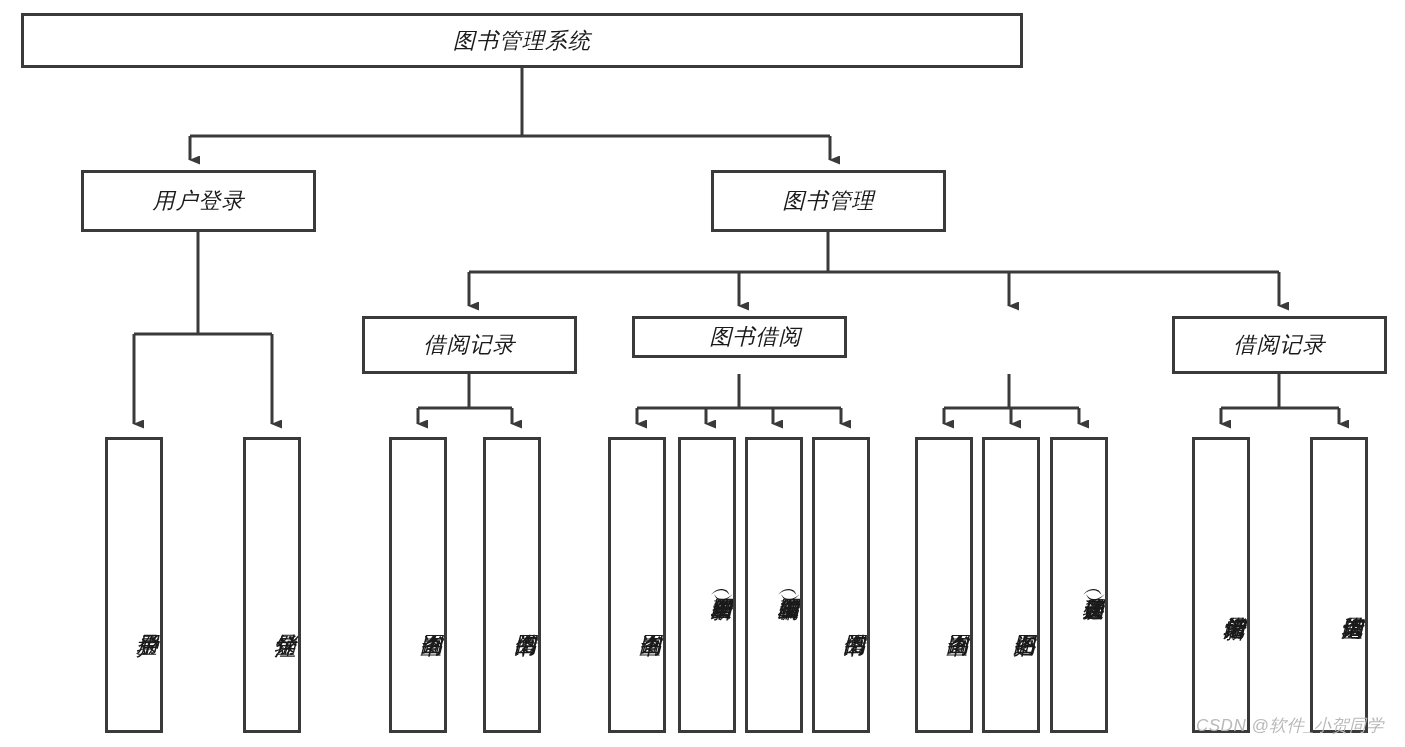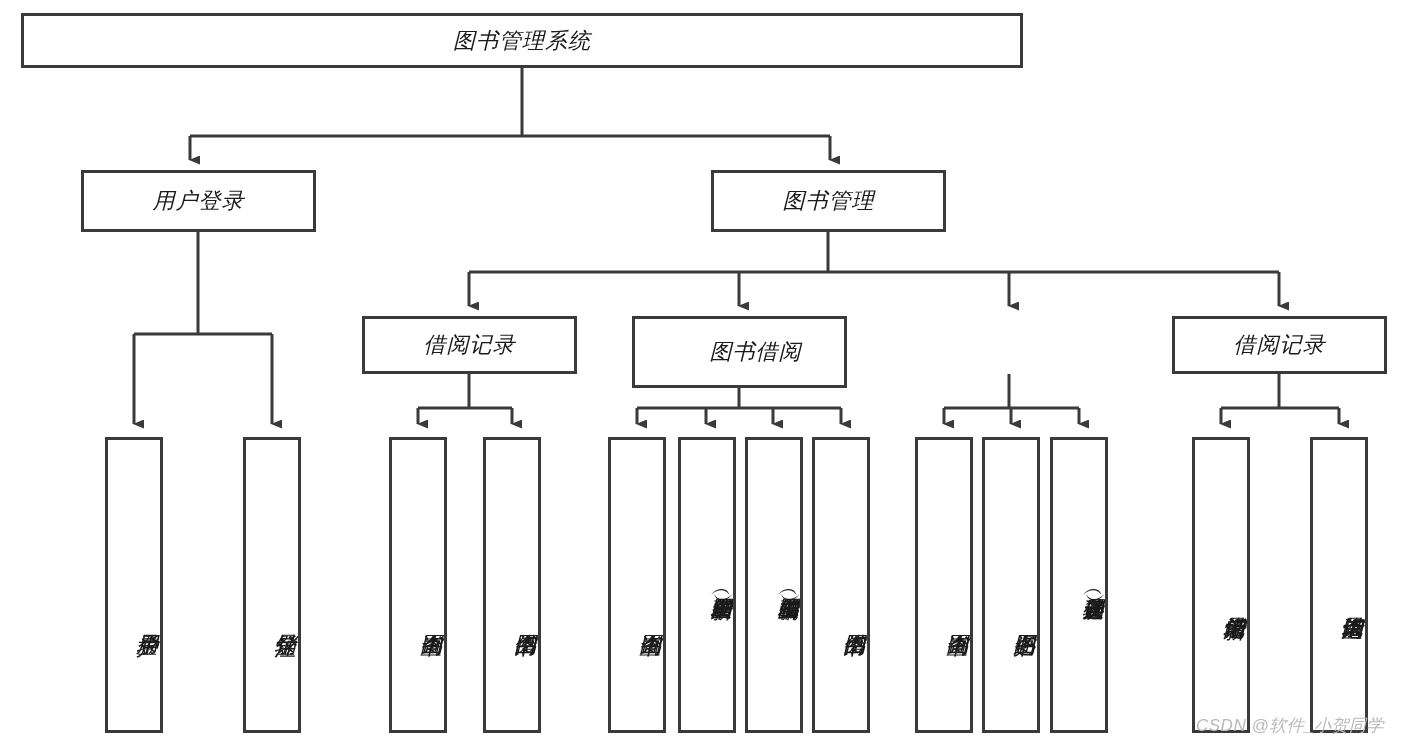--- a/index.html
+++ b/index.html
@@ -120,21 +120,21 @@
       <path d="M1339,408 L1339,424" marker-end="url(#arw)"></path>
     </g>
   </svg>
 
   <div class="node horiz" style="left:21px; top:13px; width:1002px; height:55px;">图书管理系统</div>
 
   <div class="node horiz" style="left:711px; top:170px; width:235px; height:62px;">图书管理</div>
   <div class="node horiz" style="left:81px; top:170px; width:235px; height:62px;">用户登录</div>
 
   <div class="node horiz" style="left:362px; top:316px; width:215px; height:58px;">借阅记录</div>
-  <div class="node horiz" style="left:632px; top:316px; width:215px; height:72px;padding-left:32px;">图书借阅</div>
+  <div class="node horiz" style="left:632px; top:316px; width:215px; height:42px;padding-left:32px;">图书借阅</div>
   <div class="node horiz" style="left:1172px; top:316px; width:215px; height:58px;">借阅记录</div>
 
   <div class="node vert" style="left:105px; top:437px; width:58px; height:296px; padding-top:78px;">用户登录</div>
   <div class="node vert" style="left:243px; top:437px; width:58px; height:296px; padding-top:78px;">注销登录</div>
 
   <div class="node vert" style="left:389px; top:437px; width:58px; height:296px; padding-top:78px;">查询图书</div>
   <div class="node vert" style="left:483px; top:437px; width:58px; height:296px; padding-top:78px;">借阅图书</div>
 
   <div class="node vert" style="left:608px; top:437px; width:58px; height:296px; padding-top:78px;">查询图书</div>
   <div class="node vert tall" style="left:678px; top:437px; width:58px; height:296px; padding-top:8px;">新增图书（管理员）</div>

